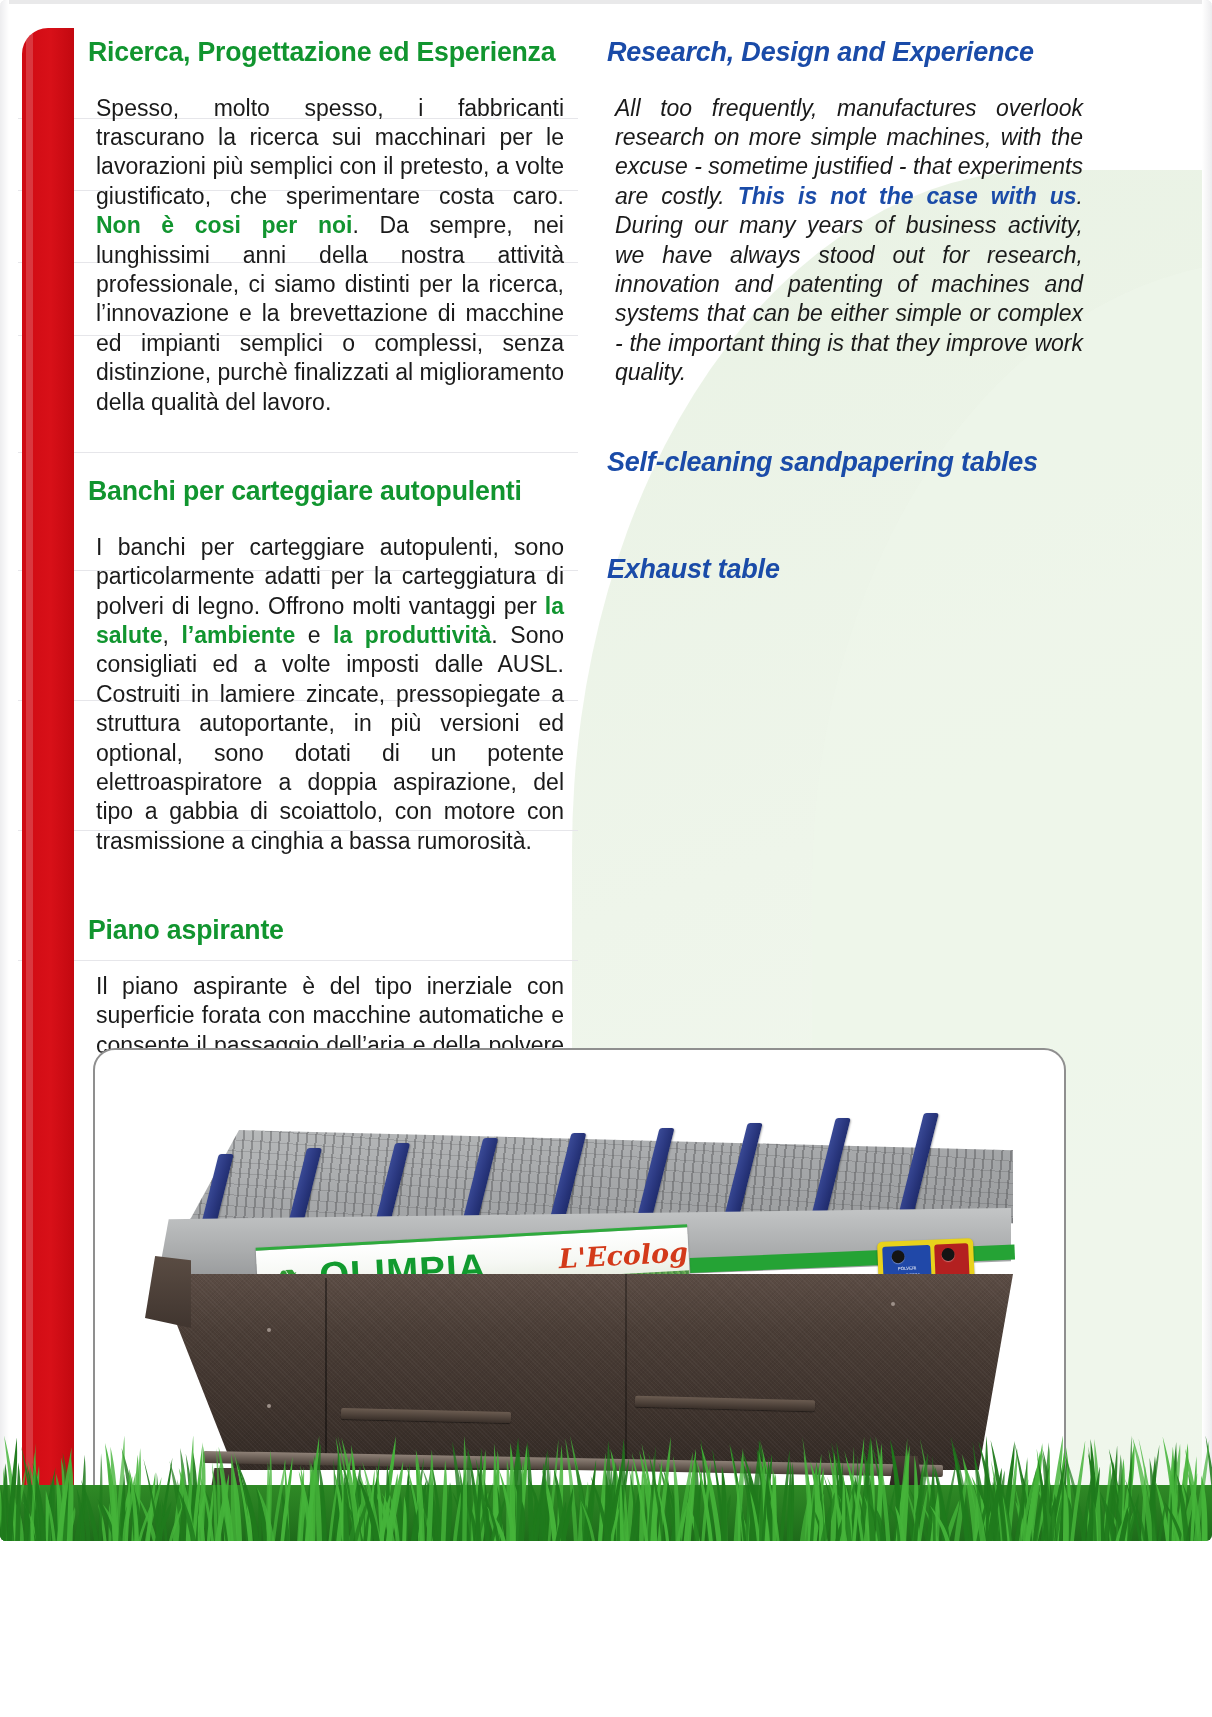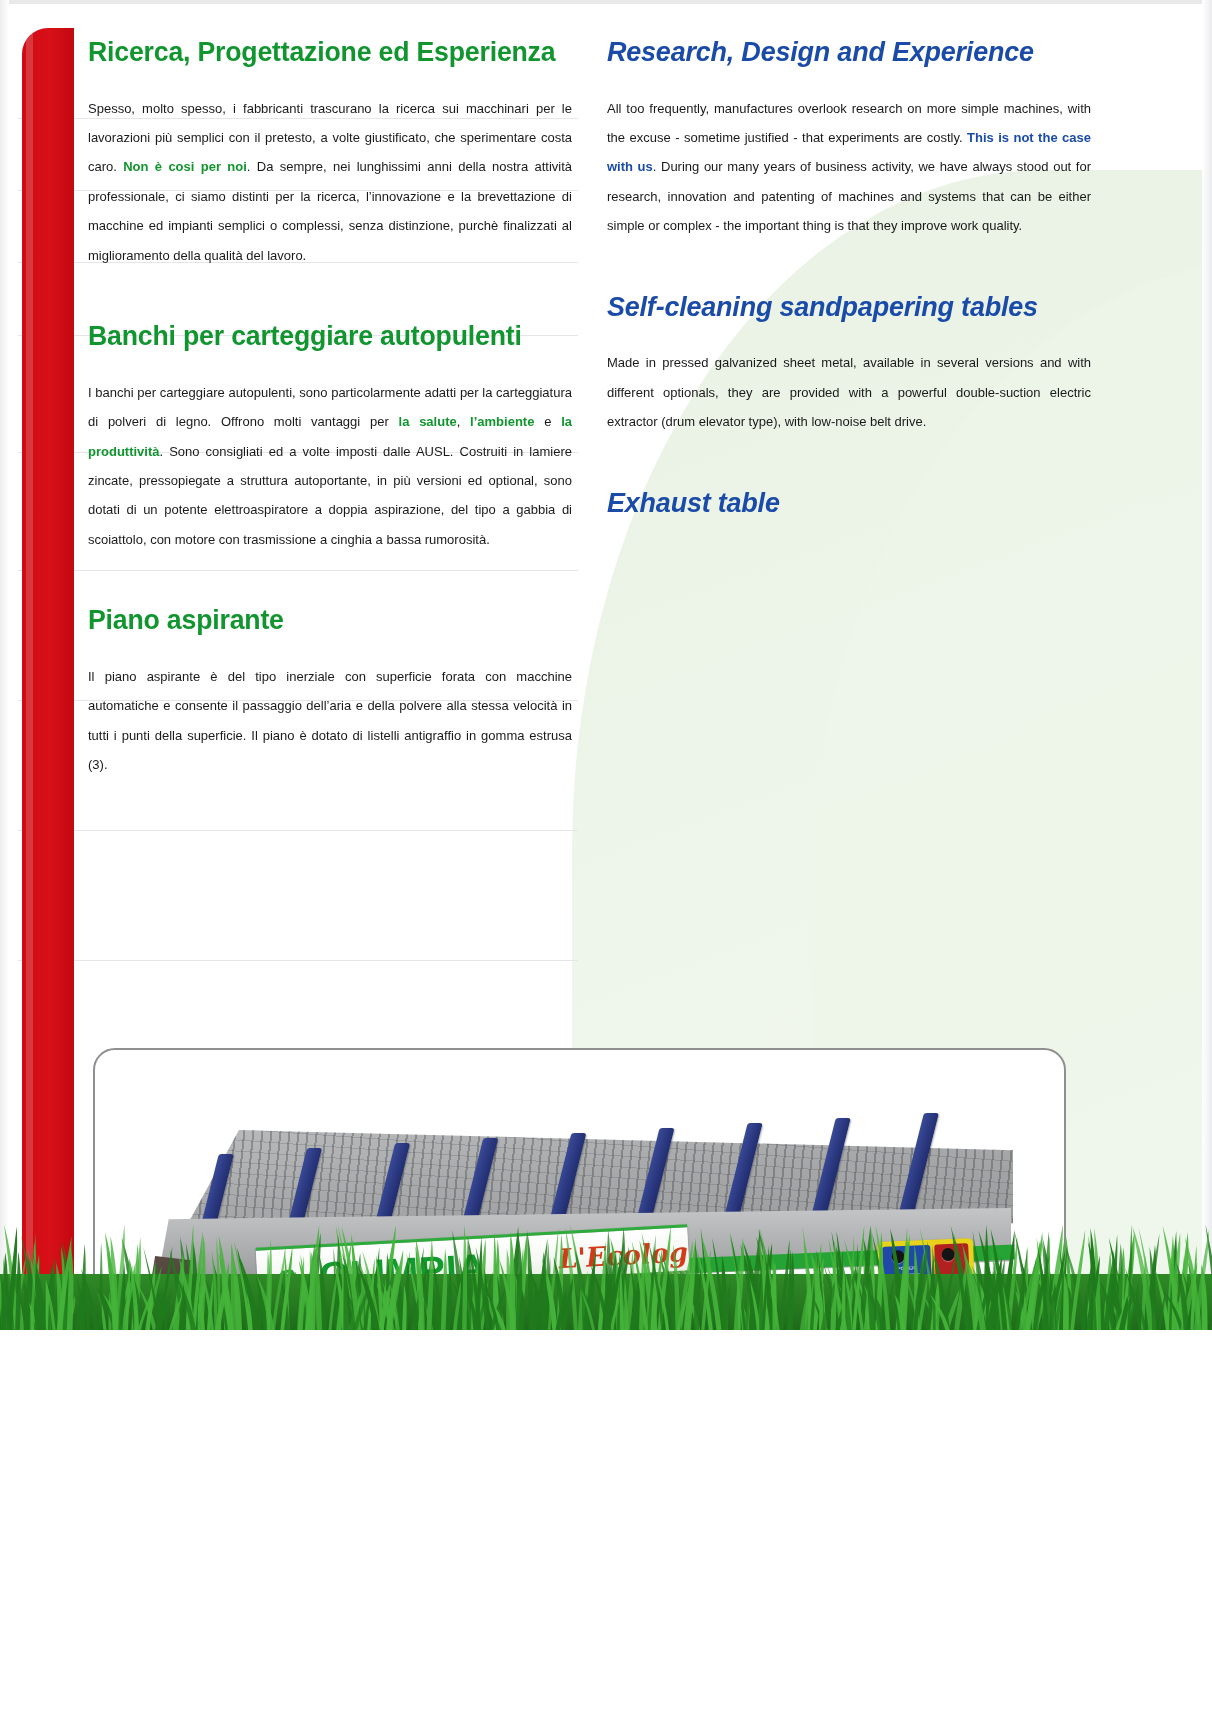--- a/index.html
+++ b/index.html
@@ -8,23 +8,24 @@
     width: 1212px;
     height: 1717px;
     overflow: hidden;
     background: #ffffff;
     font-family: "Liberation Sans", sans-serif;
   }
 
   #page {
     position: relative;
     width: 1212px;
-    height: 1330px;
+    height: 1541px;
     background: #ffffff;
     overflow: hidden;
+    border-radius: 6px;
   }
 
   
   .bg-green-swoosh {
     position: absolute;
     right: -120px;
     top: 170px;
     width: 760px;
     height: 1420px;
     background: linear-gradient(160deg, #e9f2e4 0%, #eef5ea 45%, #f4f9f1 100%);
@@ -126,27 +127,28 @@
     transform-origin: left center;
   }
   .col-en h2.sec-title {
     color: #1a4ba8;
     font-style: italic;
     transform: scaleX(0.98);
     transform-origin: left center;
   }
 
   p.body {
-    font-size: 13px;
+    font-size: 23px;
     line-height: 29.4px;
     color: #1a1a1a;
     text-align: justify;
-    margin: 0;
+    margin: 8px;
   }
   .col-en p.body {
+    font-style: italic;
   }
 
   .em-green { color: #11952f; font-weight: bold; }
   .em-blue  { color: #1a4ba8; font-weight: bold; }
   .gap-after-p { height: 34px; }
 
   
   .photo-frame {
     position: absolute;
     left: 93px;
@@ -429,21 +431,20 @@
       <p class="body"><span>Il piano aspirante è del tipo inerziale con superficie forata con macchine automatiche e consente il passaggio dell’aria e della polvere alla stessa velocità in tutti i punti della superficie. Il piano è dotato di listelli antigraffio in gomma estrusa (3).</span></p>
     </div>
 
     <div class="col col-en">
 
       <h2 class="sec-title">Research, Design and Experience</h2>
       <p class="body"><span>All too frequently, manufactures overlook research on more simple machines, with the excuse - sometime justified - that experiments are costly. </span><span class="em-blue">This is not the case with us</span><span>. During our many years of business activity, we have always stood out for research, innovation and patenting of machines and systems that can be either simple or complex - the important thing is that they improve work quality.</span></p>
 
       <div class="gap-after-p"></div>
       <h2 class="sec-title" style="margin-top:16px">Self-cleaning sandpapering tables</h2>
-      <p class="body"><span>Made in pressed galvanized sheet metal, available in several versions and with different optionals, they are provided with a powerful double-suction electric extractor (drum elevator type), with low-noise belt drive.</span></p>
 
       <div class="gap-after-p"></div>
       <h2 class="sec-title" style="margin-top:16px">Exhaust table</h2>
     </div>
   </div>
 
   <div class="photo-frame">
     <div class="machine">
 
       <div class="deck"></div>

